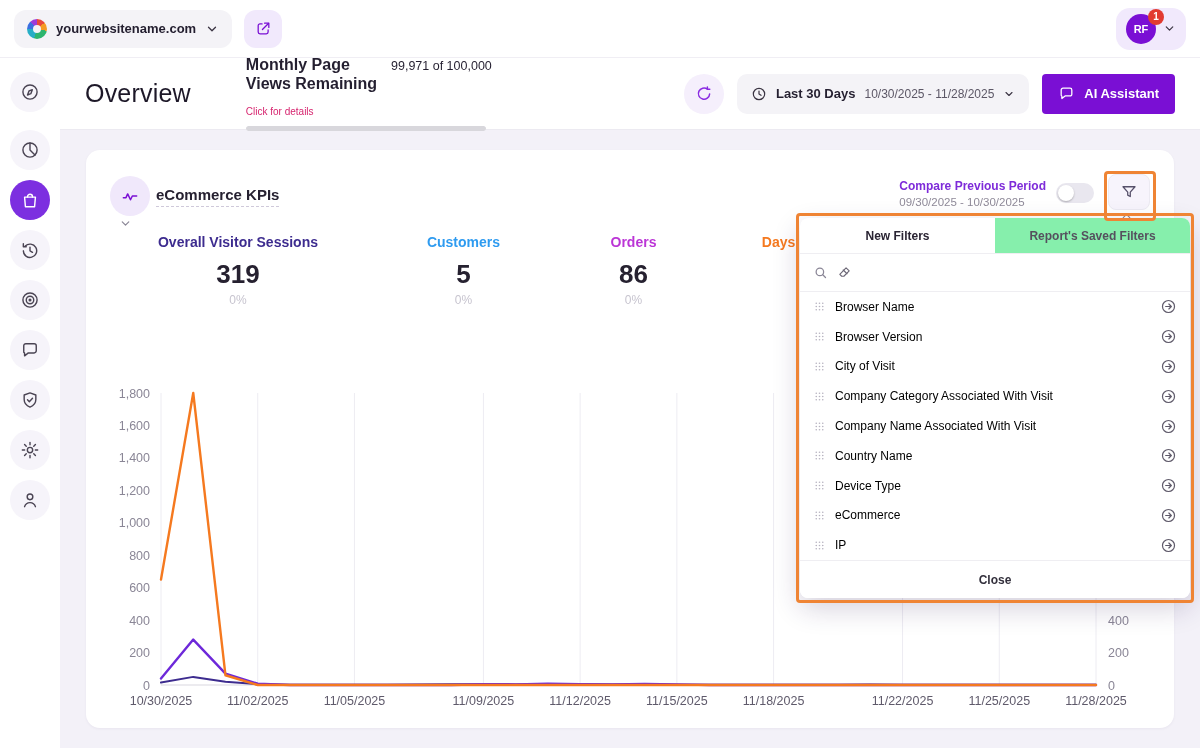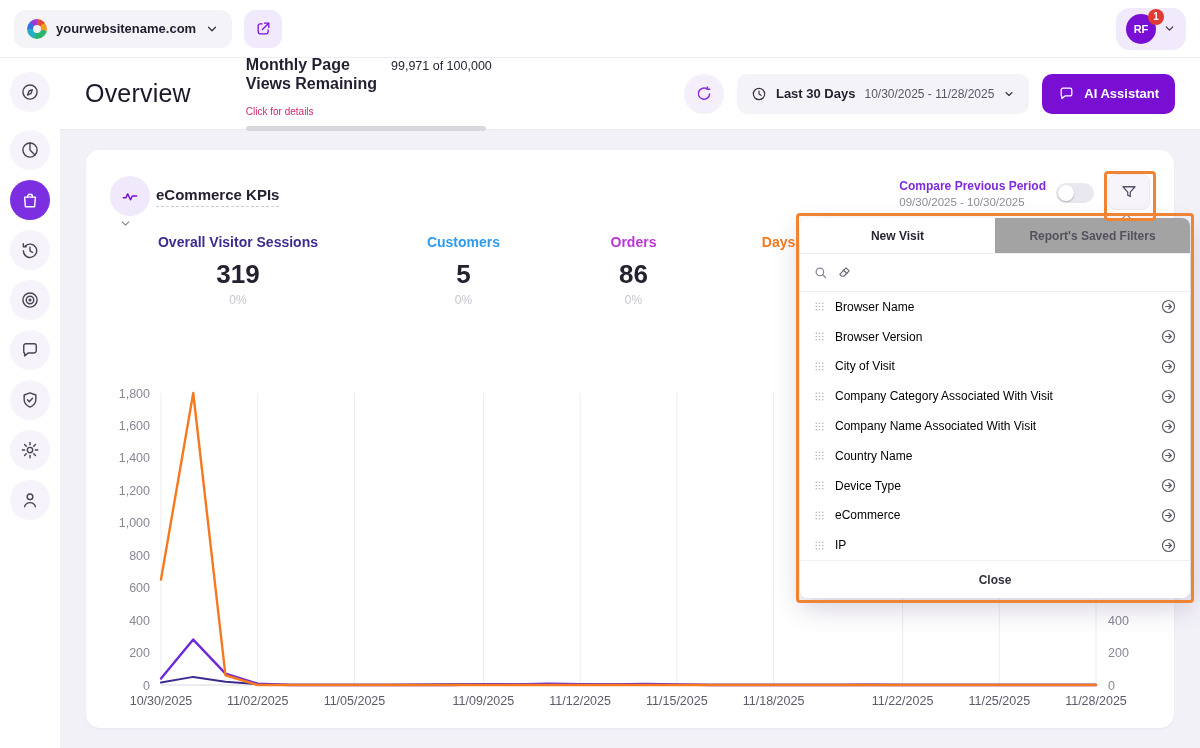--- a/index.html
+++ b/index.html
@@ -36,21 +36,21 @@
   .quota-label { font-size:16px; font-weight:bold; color:#241f30; line-height:1.15; }
   .quota-value { font-size:12.5px; color:#241f30; white-space:nowrap; }
   .quota-link { font-size:10px; color:#d6246e; margin-top:13px; cursor:pointer; display:inline-block; }
   .quota-bar { margin-top:7px; width:240px; height:5px; border-radius:3px; background:#efeff2; overflow:hidden; }
   .quota-fill { height:100%; background:#d8d7dc; border-radius:3px; }
   .hdr-right { margin-left:auto; display:flex; align-items:center; gap:13px; }
   .refresh-btn { width:40px; height:40px; border-radius:50%; background:#f5effc; color:#8a2be2; display:flex; align-items:center; justify-content:center; }
   .date-pill { display:flex; align-items:center; gap:9px; background:#f4f3f7; border-radius:10px; height:40px; padding:0 14px; cursor:pointer; }
   .date-label { font-size:13px; font-weight:bold; color:#241f30; }
   .date-range { font-size:12px; color:#5c5766; }
-  .ai-btn { display:flex; align-items:center; gap:9px; background:#7a0fd4; color:#fff; border-radius:10px; height:40px; padding:0 16px; font-size:13px; font-weight:bold; }
+  .ai-btn { display:flex; align-items:center; gap:9px; background:#7a0fd4; color:#fff; border-radius:4px; height:40px; padding:0 16px; font-size:13px; font-weight:bold; }
 
   
   .content { position:absolute; left:60px; top:130px; width:1140px; height:618px; background:#f3f1f8; padding:20px 26px; z-index:1; }
   .card { position:relative; width:1088px; height:578px; background:#fff; border-radius:14px; box-shadow:0 1px 3px rgba(30,15,70,.05); }
   .card-icon { position:absolute; left:24px; top:26px; width:40px; height:40px; border-radius:50%; background:#f0e8fb; color:#7a0fd4; display:flex; align-items:center; justify-content:center; }
   .card-collapse { position:absolute; left:33px; top:67px; color:#8a8696; }
   .card-title { position:absolute; left:70px; top:36px; font-size:15px; color:#262131; border-bottom:1px dashed #cfc9da; padding-bottom:3px; }
   .compare-block { position:absolute; top:29px; right:128px; text-align:left; }
   .cmp-label { font-size:12px; font-weight:bold; color:#7e2bd9; }
   .cmp-range { font-size:11.5px; color:#8f8a99; margin-top:3px; }
@@ -68,21 +68,21 @@
   .kpi-label { font-size:14px; font-weight:bold; }
   .kpi-value { font-size:26px; font-weight:bold; color:#262130; margin-top:9px; }
   .kpi-pct { font-size:12px; color:#c7c4cf; margin-top:3px; }
 
   .kpi-chart { position:absolute; left:0; top:224px; }
   .kpi-chart text { font-family:"Liberation Sans", sans-serif; }
 
   
   .filter-panel { position:absolute; left:800px; top:218px; width:390px; height:380px; background:#fff; border-radius:8px; box-shadow:0 10px 28px rgba(40,20,80,.2); z-index:20; display:flex; flex-direction:column; overflow:hidden; }
   .fp-tabs { display:flex; height:36px; flex:none; background:#f6f5f8; border-bottom:1px solid #efeef2; }
-  .fp-tab { flex:1; font-size:12px; font-weight:bold; color:#55505e; background:#a3a3a3; }
+  .fp-tab { flex:1; font-size:12px; font-weight:bold; color:#55505e; background:#86efac; }
   .fp-tab.active { background:#fff; color:#2a2433; border-top-left-radius:8px; }
   .fp-search { display:flex; align-items:center; gap:9px; height:38px; flex:none; padding:0 13px; border-bottom:1px solid #efeef2; }
   .fp-icon { display:inline-flex; color:#8a8696; flex:none; }
   .fp-clear { color:#6b6675; cursor:pointer; }
   .fp-input { flex:1; border:none; outline:none; background:transparent; font-size:12px; color:#3f3a49; font-family:inherit; }
   .fp-input::placeholder { color:#a9a5b2; }
   .fp-list { flex:1; display:flex; flex-direction:column; }
   .fp-row { flex:1; display:flex; align-items:center; gap:9px; padding:0 13px; cursor:pointer; }
   .fp-grip { display:inline-flex; color:#b7b3c0; flex:none; }
   .fp-row-label { font-size:12px; color:#000000; flex:1; }
@@ -344,21 +344,21 @@
         <text x="1010" y="331" text-anchor="middle" fill="#5f5a6b" font-size="12.5">11/28/2025</text>
         <polyline points="75,308.56666666666666 107.24137931034483,302.8888888888889 139.48275862068965,307.75555555555553 171.72413793103448,310.18888888888887 203.9655172413793,310.67555555555555 236.20689655172416,310.67555555555555 268.44827586206895,310.67555555555555 300.68965517241384,310.67555555555555 332.9310344827586,310.5133333333333 365.17241379310343,310.3511111111111 397.4137931034483,310.3511111111111 429.6551724137931,310.5133333333333 461.8965517241379,310.18888888888887 494.1379310344828,310.3511111111111 526.3793103448277,310.5133333333333 558.6206896551724,310.5133333333333 590.8620689655172,310.67555555555555 623.103448275862,310.67555555555555 655.3448275862069,310.67555555555555 687.5862068965517,310.67555555555555 719.8275862068966,310.67555555555555 752.0689655172414,310.67555555555555 784.3103448275862,310.5133333333333 816.551724137931,310.67555555555555 848.7931034482758,310.67555555555555 881.0344827586206,310.67555555555555 913.2758620689656,310.67555555555555 945.5172413793103,310.67555555555555 977.7586206896552,310.67555555555555 1010,310.67555555555555" fill="none" stroke="#3d2c8f" stroke-width="2" stroke-linejoin="round" stroke-linecap="round"></polyline>
         <polyline points="75,304.5111111111111 107.24137931034483,265.5777777777778 139.48275862068965,299.64444444444445 171.72413793103448,309.70222222222225 203.9655172413793,311 236.20689655172416,311 268.44827586206895,311 300.68965517241384,311 332.9310344827586,311 365.17241379310343,311 397.4137931034483,310.18888888888887 429.6551724137931,310.3511111111111 461.8965517241379,309.70222222222225 494.1379310344828,310.18888888888887 526.3793103448277,310.5133333333333 558.6206896551724,310.02666666666664 590.8620689655172,310.3511111111111 623.103448275862,311 655.3448275862069,311 687.5862068965517,311 719.8275862068966,311 752.0689655172414,311 784.3103448275862,311 816.551724137931,311 848.7931034482758,311 881.0344827586206,311 913.2758620689656,311 945.5172413793103,311 977.7586206896552,311 1010,311" fill="none" stroke="#6d28d9" stroke-width="2.4" stroke-linejoin="round" stroke-linecap="round"></polyline>
         <polyline points="75,205.55555555555554 107.24137931034483,19 139.48275862068965,301.26666666666665 171.72413793103448,311 203.9655172413793,311 236.20689655172416,311 268.44827586206895,311 300.68965517241384,311 332.9310344827586,311 365.17241379310343,311 397.4137931034483,311 429.6551724137931,311 461.8965517241379,311 494.1379310344828,311 526.3793103448277,311 558.6206896551724,311 590.8620689655172,311 623.103448275862,311 655.3448275862069,311 687.5862068965517,311 719.8275862068966,311 752.0689655172414,311 784.3103448275862,311 816.551724137931,311 848.7931034482758,311 881.0344827586206,311 913.2758620689656,311 945.5172413793103,311 977.7586206896552,311 1010,311" fill="none" stroke="#f5791f" stroke-width="2.4" stroke-linejoin="round" stroke-linecap="round"></polyline>
       </svg>
   </div>
 </main>
 
 <aside class="filter-panel">
   <div class="fp-tabs">
-    <button class="fp-tab active">New Visit</button>
+    <button class="fp-tab active">New Filters</button>
     <button class="fp-tab">Report's Saved Filters</button>
   </div>
   <div class="fp-search">
     <span class="fp-icon">
       <svg viewBox="0 0 24 24" width="15" height="15" fill="none" stroke="currentColor" stroke-width="2" stroke-linecap="round">
           <circle cx="11" cy="11" r="6"></circle>
           <path d="M15.6 15.6L20 20"></path>
         </svg>
     </span>
     <span class="fp-icon fp-clear">

